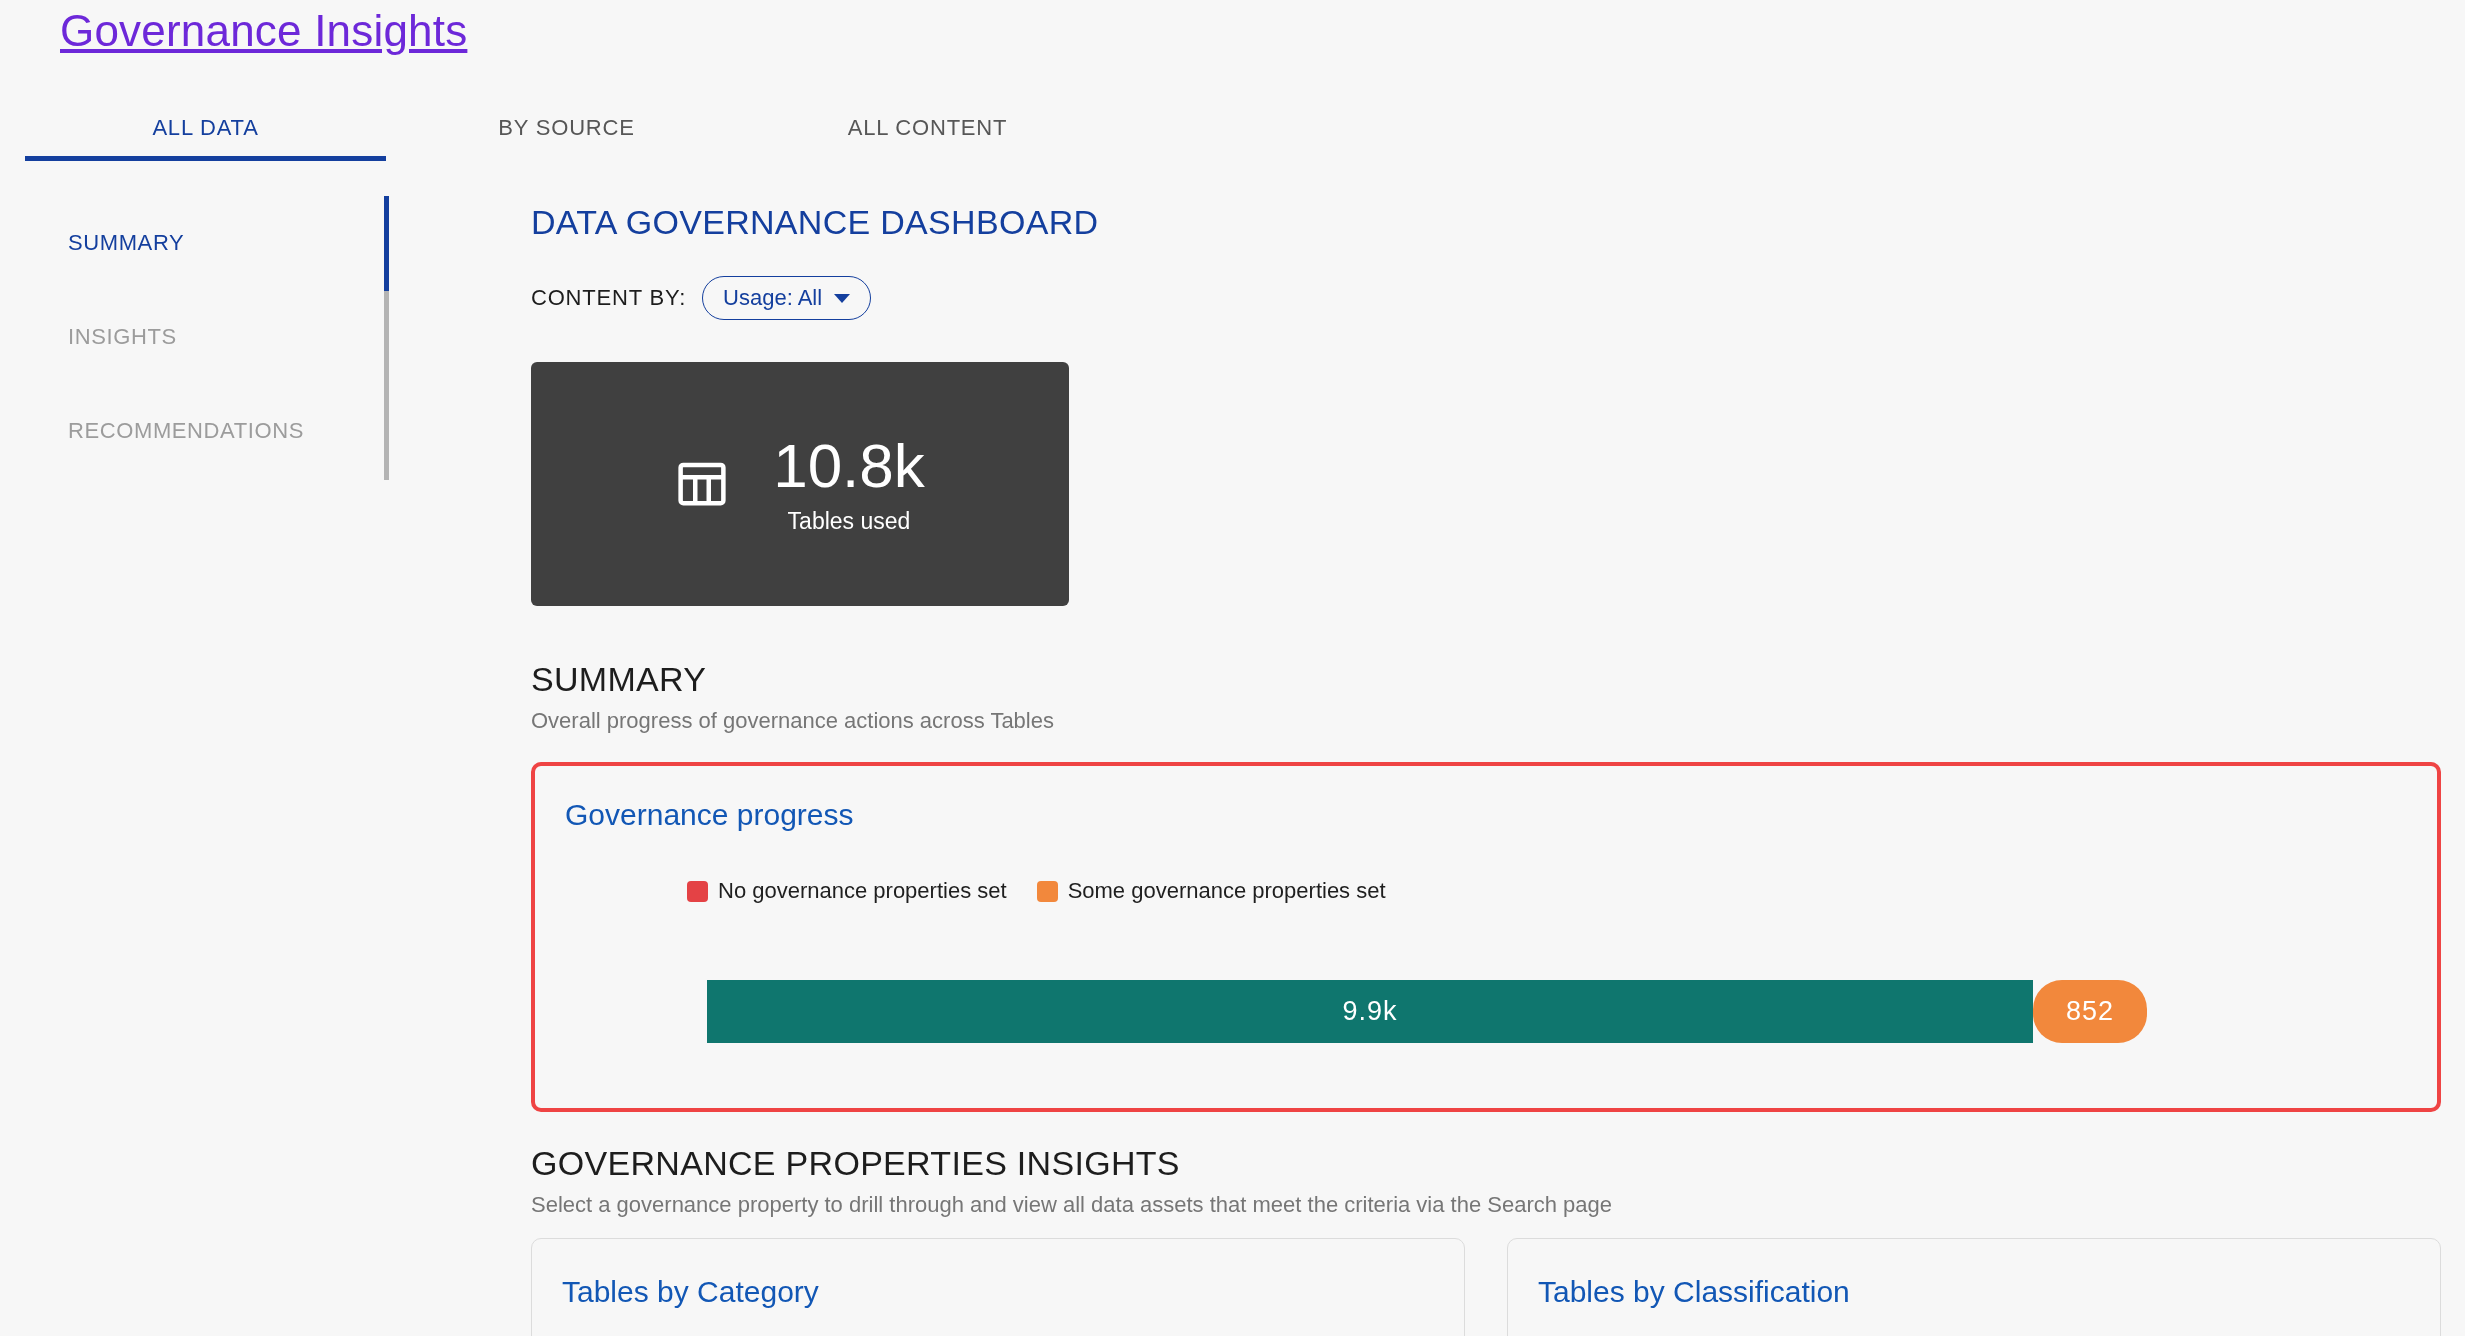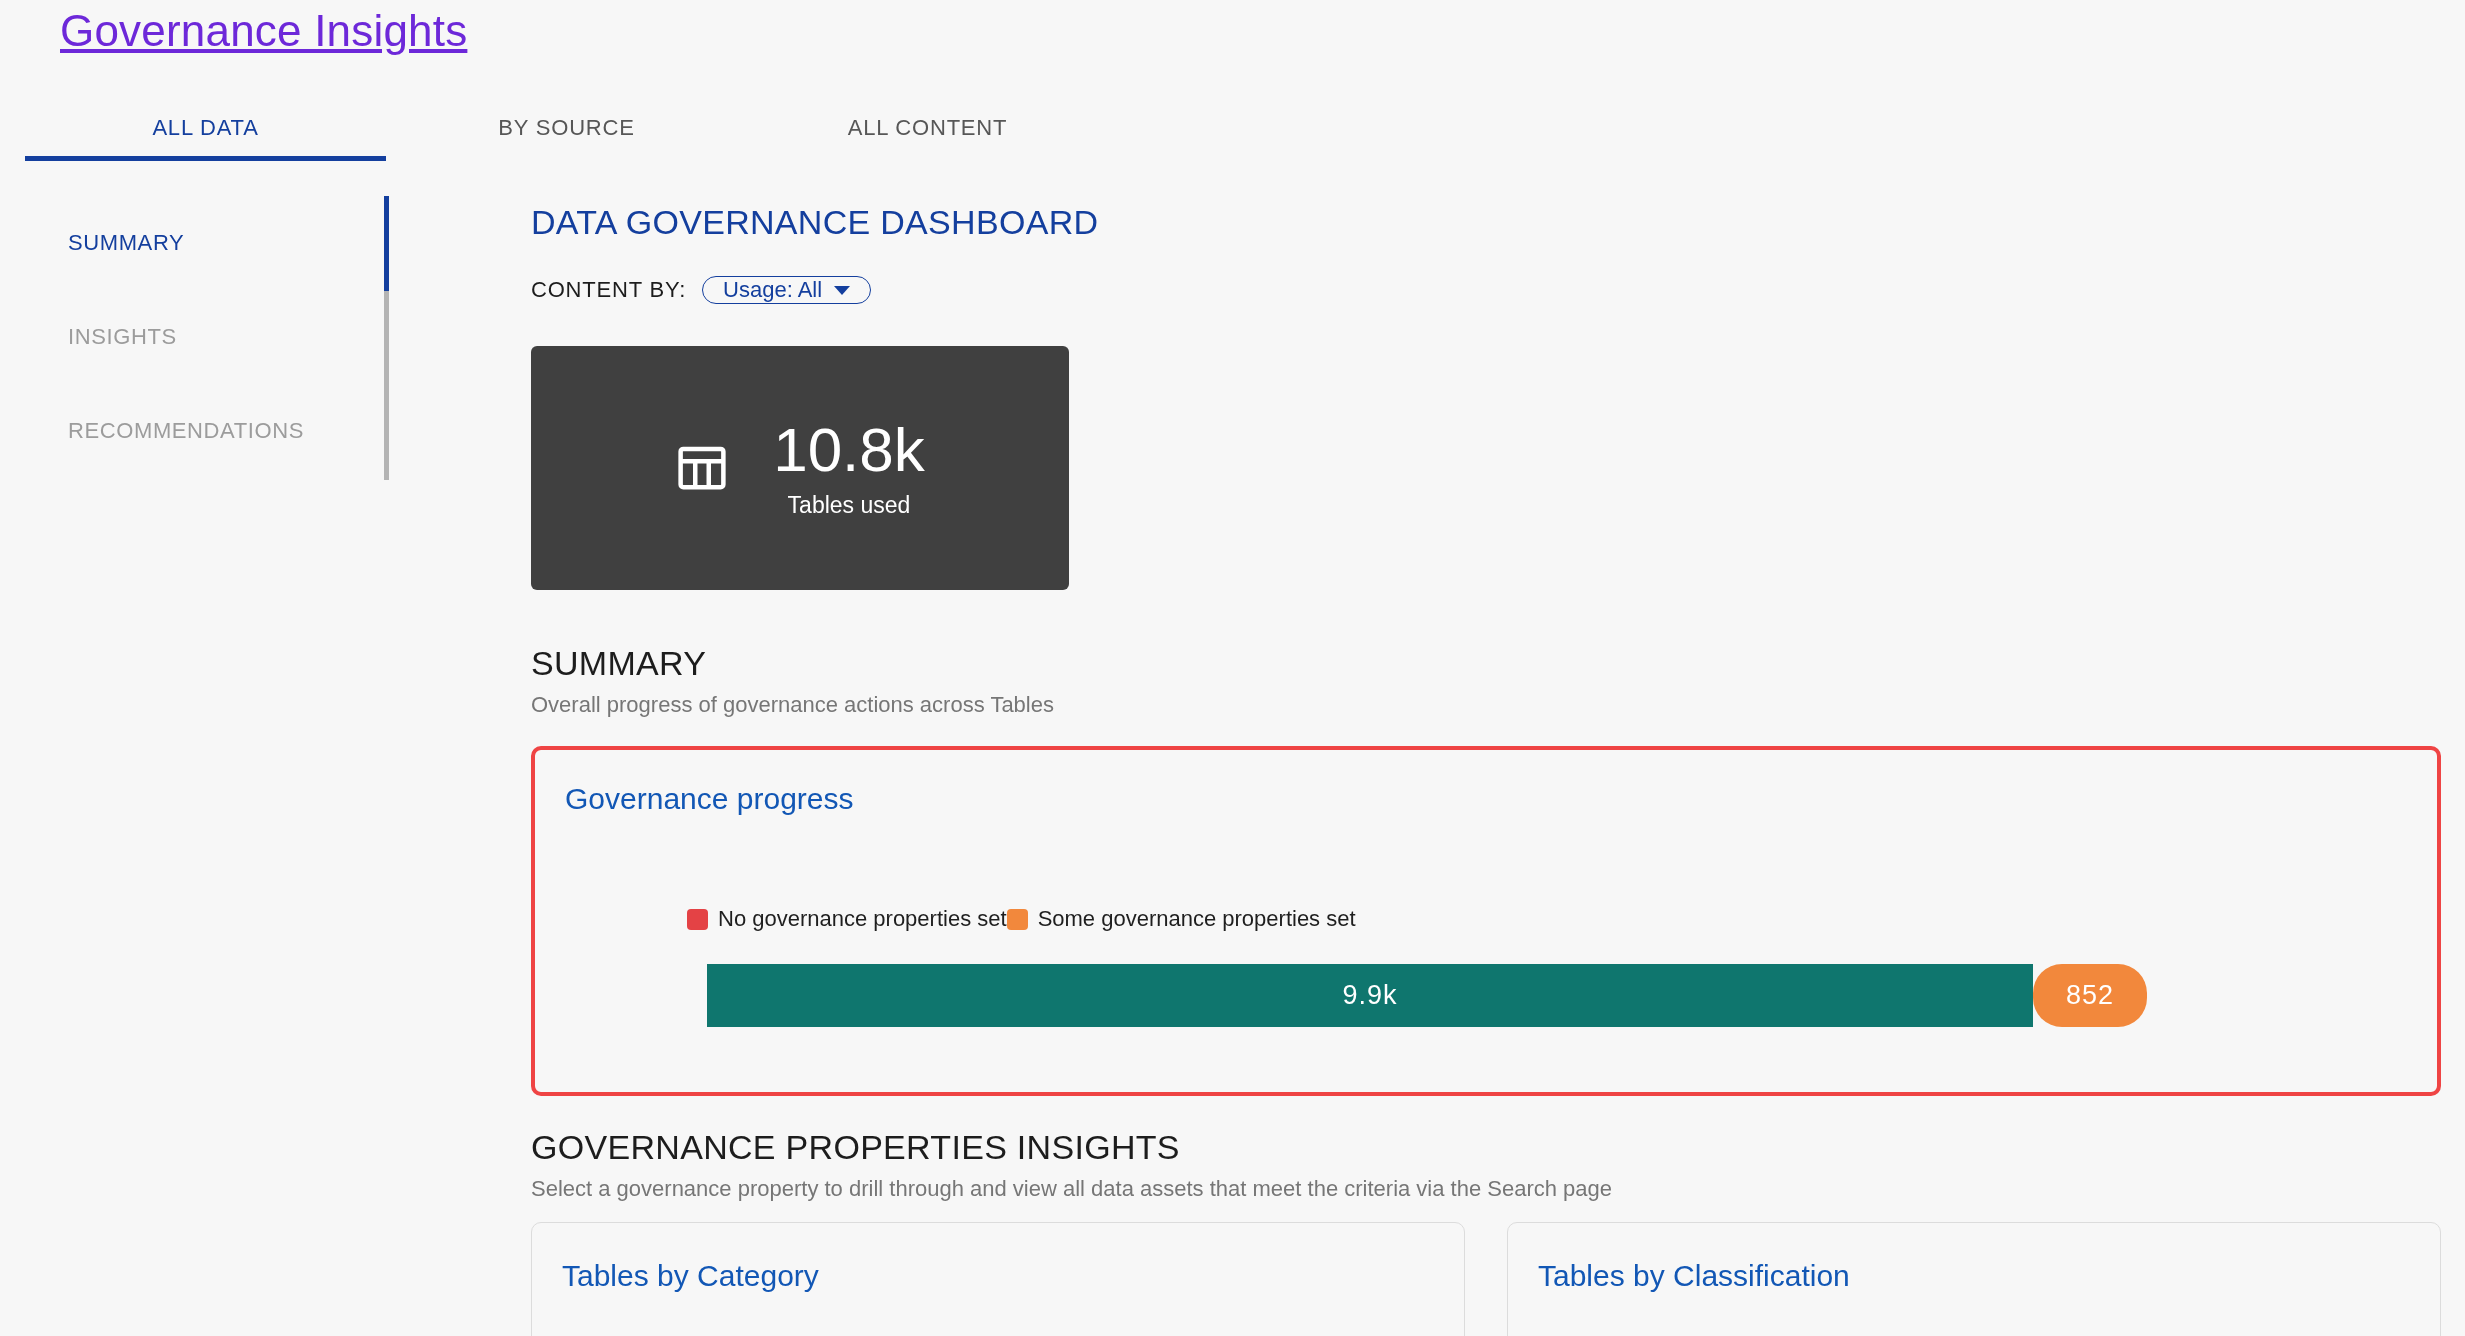--- a/index.html
+++ b/index.html
@@ -62,21 +62,21 @@
   .dash-heading {
     margin-top:42px;
     font-size:34px; font-weight:500; color:#143f9e; letter-spacing:0.3px;
   }
 
   .filter-row { margin-top:34px; display:flex; align-items:center; }
   .filter-label {
     font-size:22px; font-weight:500; letter-spacing:0.8px; color:#1d1d1d;
   }
   .filter-chip {
-    margin-left:16px; height:28px; padding:0 20px;
+    margin-left:16px; height:44px; padding:0 20px;
     border:1.5px solid #143f9e; border-radius:22px;
     display:flex; align-items:center; gap:12px;
     color:#143f9e; font-size:22px; background:transparent; cursor:pointer;
     font-family:"Liberation Sans", sans-serif;
   }
   .chip-caret {
     width:0; height:0;
     border-left:8px solid transparent; border-right:8px solid transparent;
     border-top:9px solid #143f9e;
   }
@@ -110,21 +110,21 @@
     border:4px solid #ef4444; border-radius:10px;
     position:relative;
   }
   .card-title {
     font-size:30px; font-weight:400; color:#1257b5; cursor:pointer;
   }
   .progress-card .card-title { position:absolute; left:30px; top:32px; }
 
   .legend {
     position:absolute; left:152px; top:112px;
-    display:flex; margin-top:44px;
+    display:flex; gap:30px;
   }
   .legend-item { display:flex; align-items:center; gap:10px; cursor:pointer; }
   .legend-swatch { width:21px; height:21px; border-radius:4px; }
   .legend-label { font-size:22px; color:#1f1f1f; }
 
   .stacked-bar {
     position:absolute; left:172px; top:214px;
     width:1440px; height:63px; display:flex;
   }
   .bar-segment {

